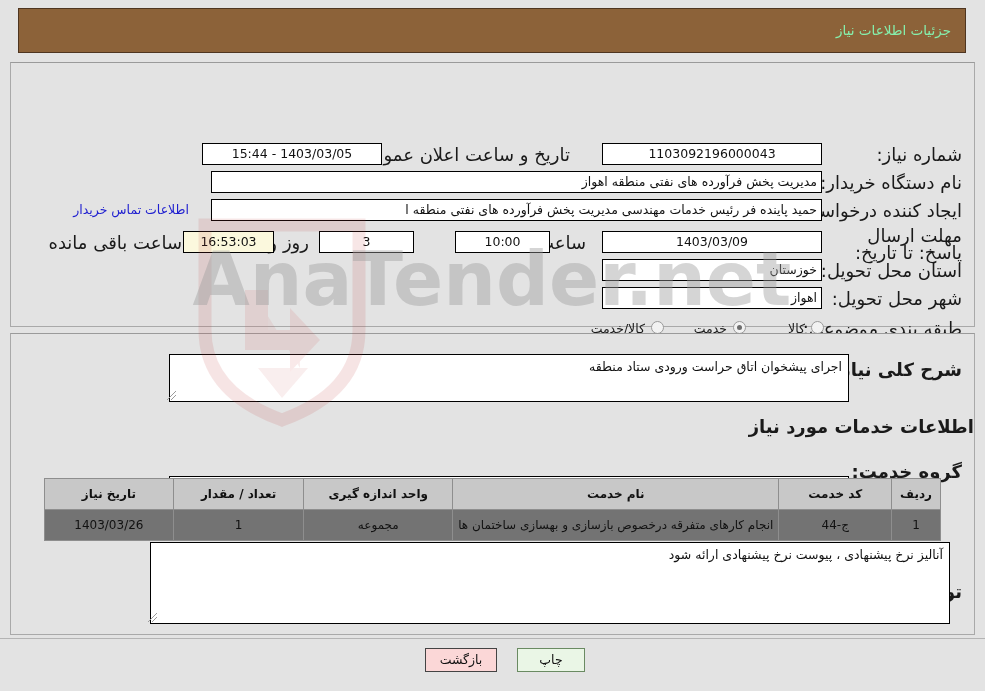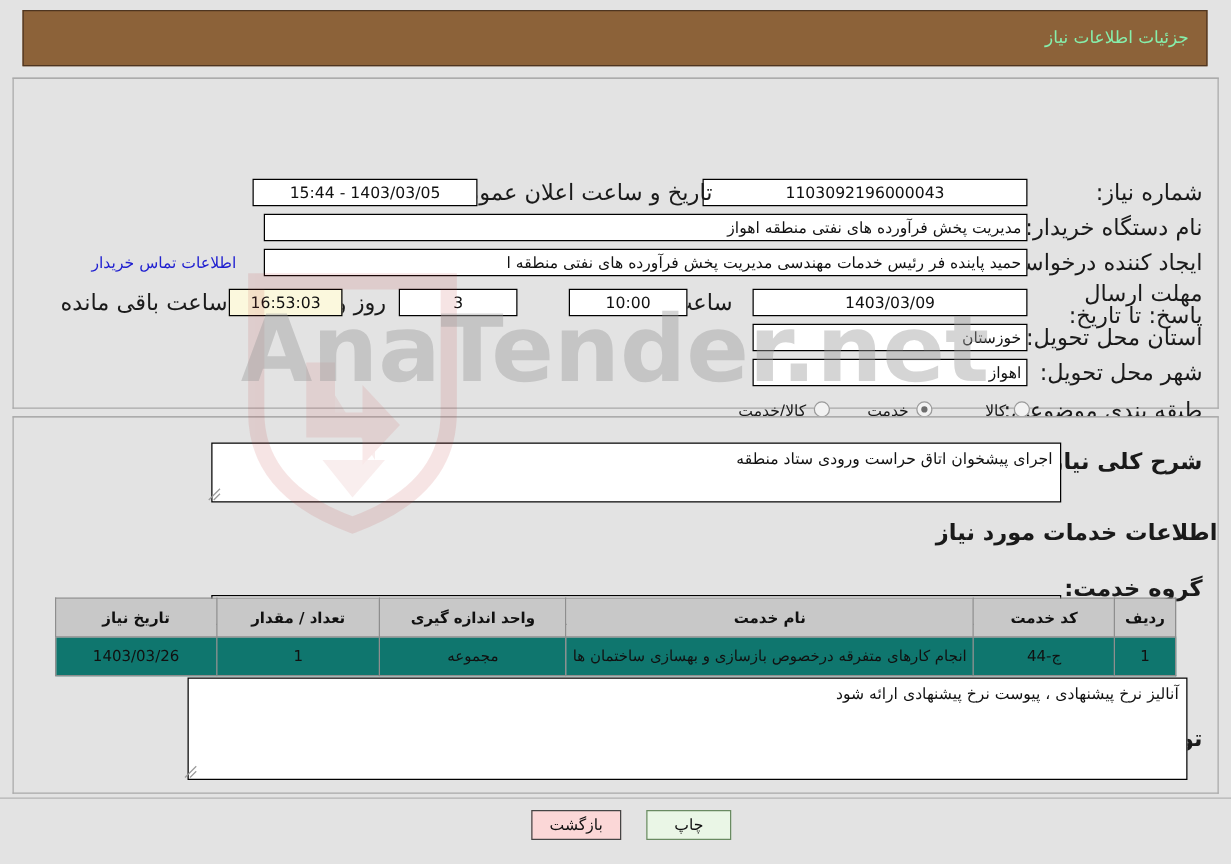--- a/index.html
+++ b/index.html
@@ -173,21 +173,21 @@
     background: #c8c8c8;
     border: 1px solid #8e8e8e;
     color: #111;
     font-weight: bold;
     height: 26px;
     padding: 2px 4px;
     text-align: center;
     white-space: nowrap;
   }
   .tbl td {
-    background: #0f766e;
+    background: #737373;
     border: 1px solid #8e8e8e;
     color: #111;
     height: 26px;
     padding: 2px 5px;
     text-align: center;
     white-space: nowrap;
   }
   .tbl td.svc-name { text-align: right; }
 
   
@@ -220,21 +220,21 @@
       <path d="M205 225 L205 330 Q205 392 282 420 Q359 392 359 330 L359 225 Z" fill="none" stroke="#c03a3a" stroke-width="13"></path>
       <path d="M258 300 L258 345 L300 345 L300 368 L258 368 L282 398 L308 368 L300 368" fill="#c03a3a" opacity="0.65"></path>
       <path d="M245 290 L245 350 L290 350 L290 372 L320 340 L290 308 L290 330 L268 330 L268 290 Z" fill="#d35a5a"></path>
     </g>
     <text x="492" y="305" fill="#9d9d9d" opacity="0.42" font-family="DejaVu Sans, sans-serif" font-size="74" font-weight="bold" text-anchor="middle" direction="ltr">AnaTender.net</text>
   </svg>
 
   <div class="panel" id="panel-top">
 
     <div class="lbl" style="right:12px; top:84px;">شماره نیاز:</div>
-    <div class="fld center" style="right:152px; top:80px; width:260px;">1103092196000043</div>
+    <div class="fld center" style="right:152px; top:80px; width:220px;">1103092196000043</div>
 
     <div class="lbl" style="right:404px; top:84px;">تاریخ و ساعت اعلان عمومی:</div>
     <div class="fld center" style="right:592px; top:80px; width:180px;margin-left:36px;">1403/03/05 - 15:44</div>
 
     <div class="lbl" style="right:12px; top:112px;">نام دستگاه خریدار:</div>
     <div class="fld right" style="right:152px; top:108px; width:611px;">مدیریت پخش فرآورده های نفتی منطقه اهواز</div>
 
     <div class="lbl" style="right:12px; top:140px;">ایجاد کننده درخواست:</div>
     <div class="fld right" style="right:152px; top:136px; width:611px;">حمید پاینده فر رئیس خدمات مهندسی مدیریت پخش فرآورده های نفتی منطقه ا</div>
     <div class="linktext" style="right:785px; top:139px;">اطلاعات تماس خریدار</div>

